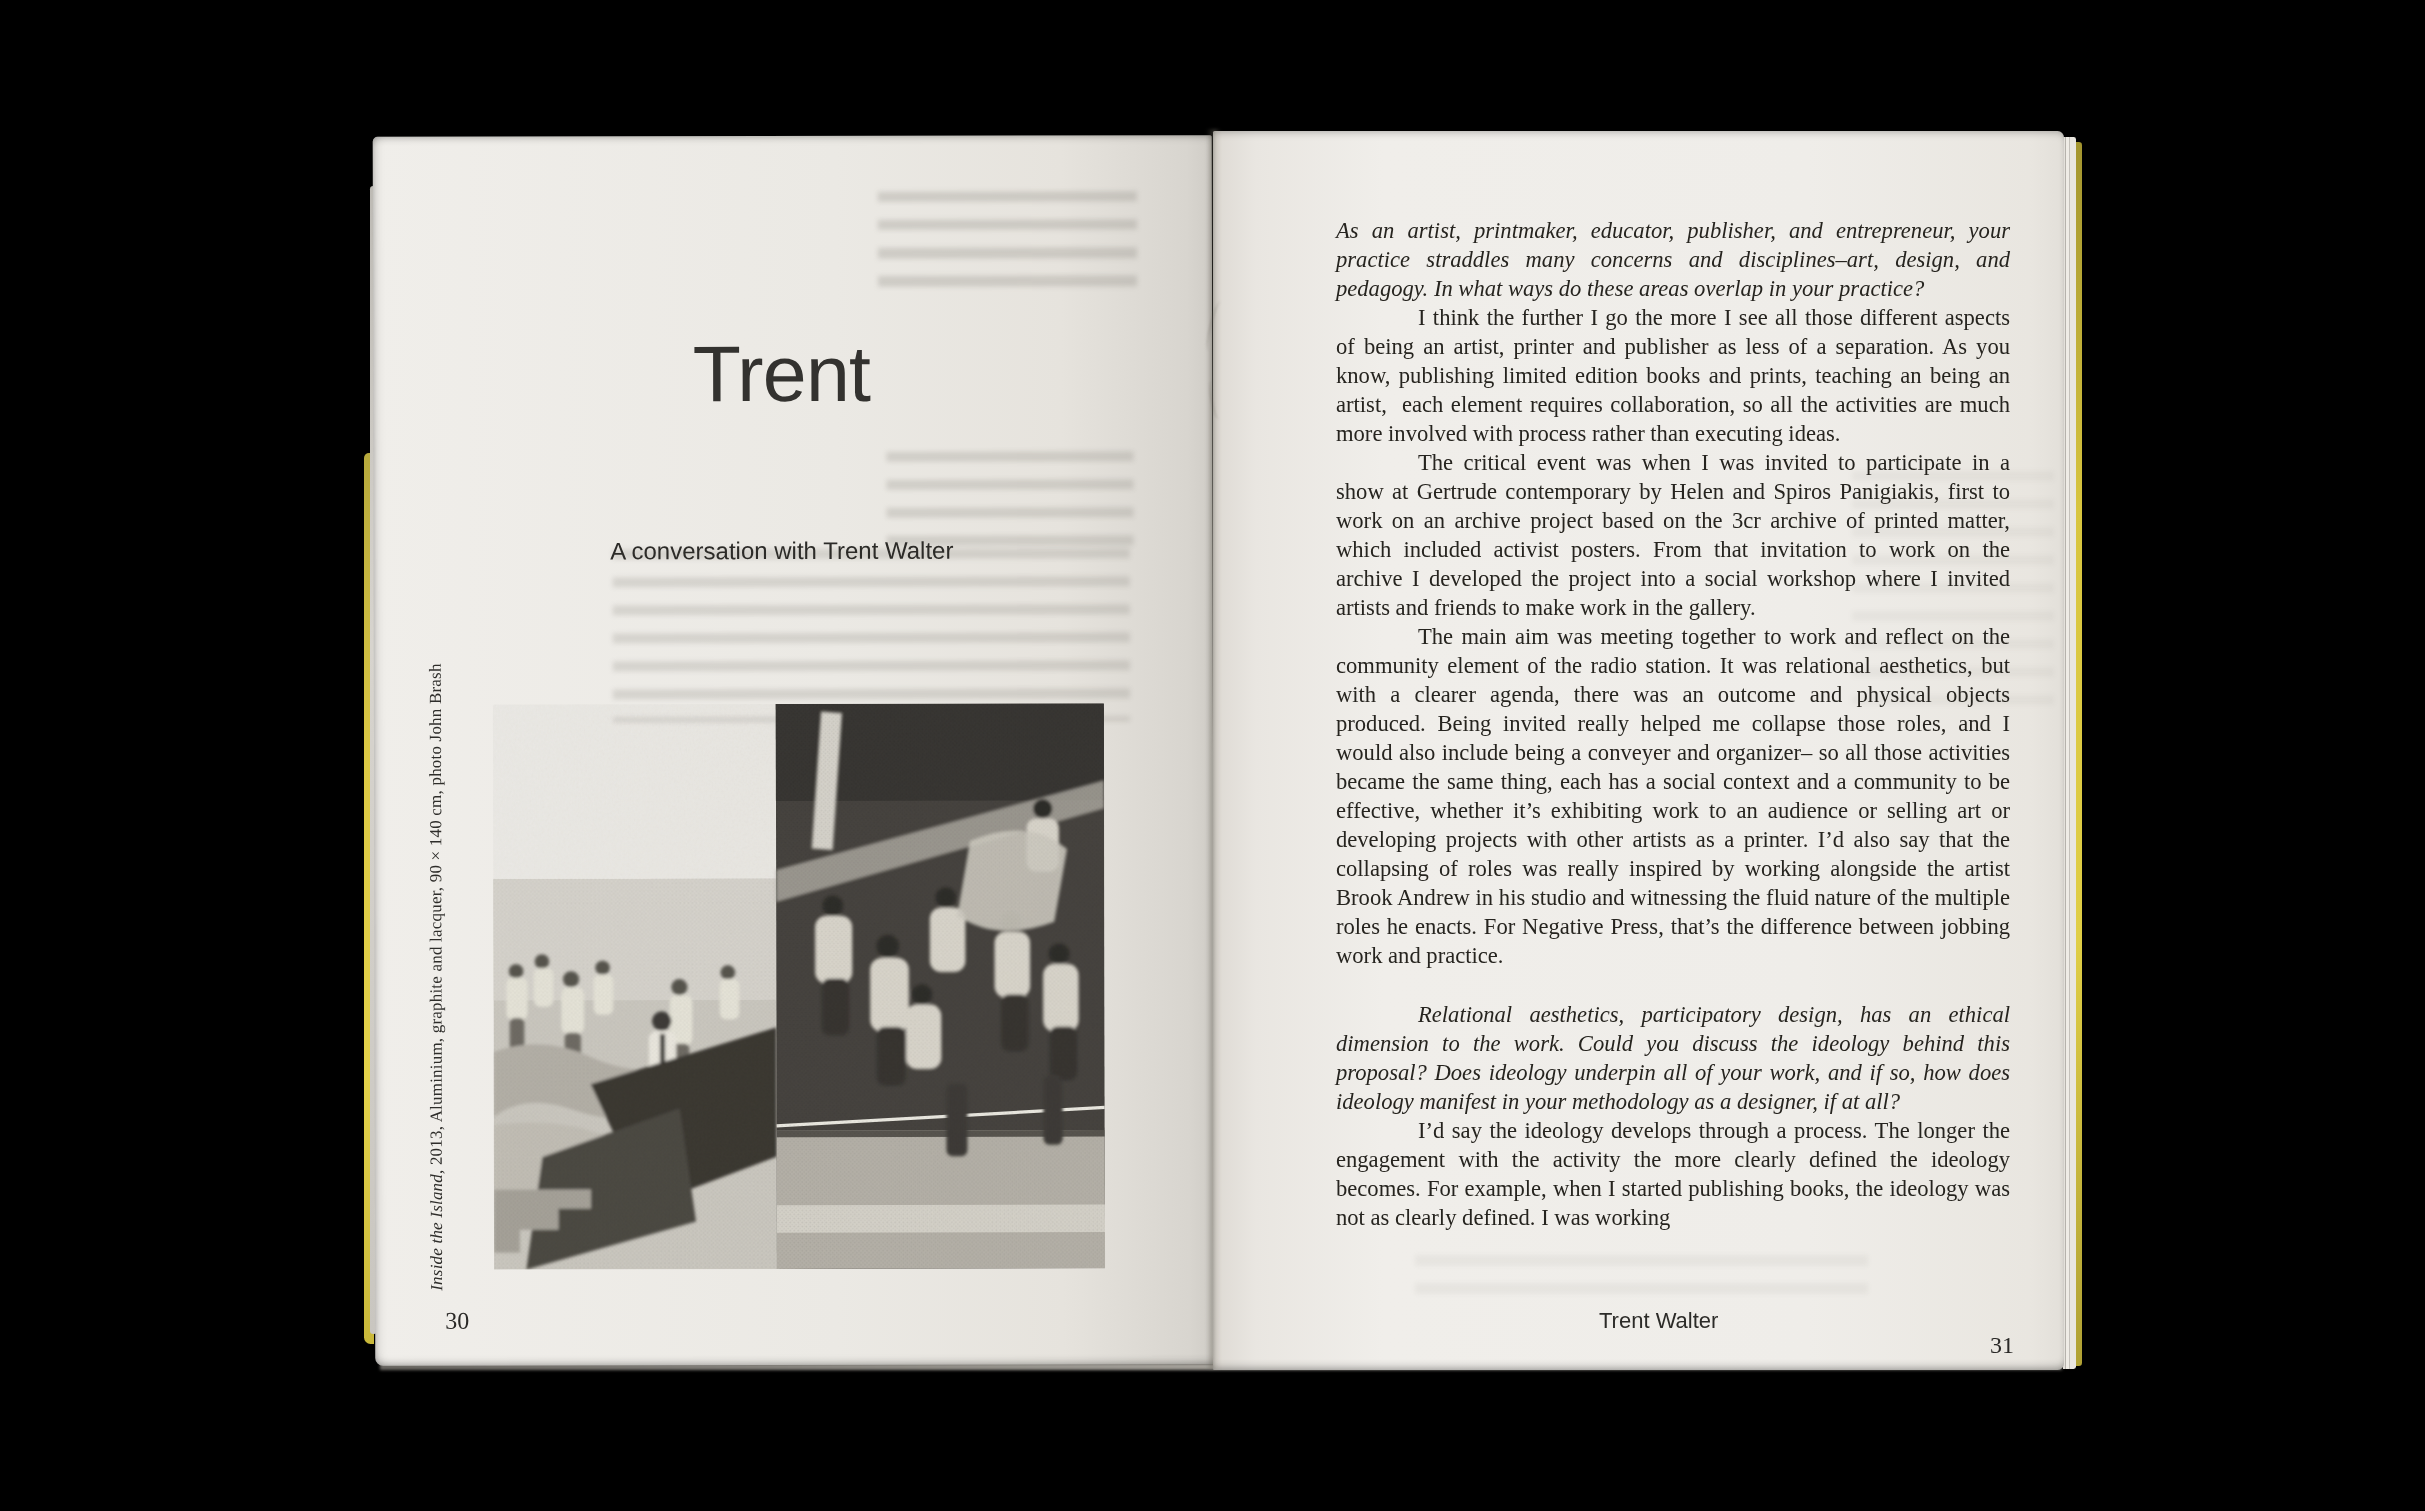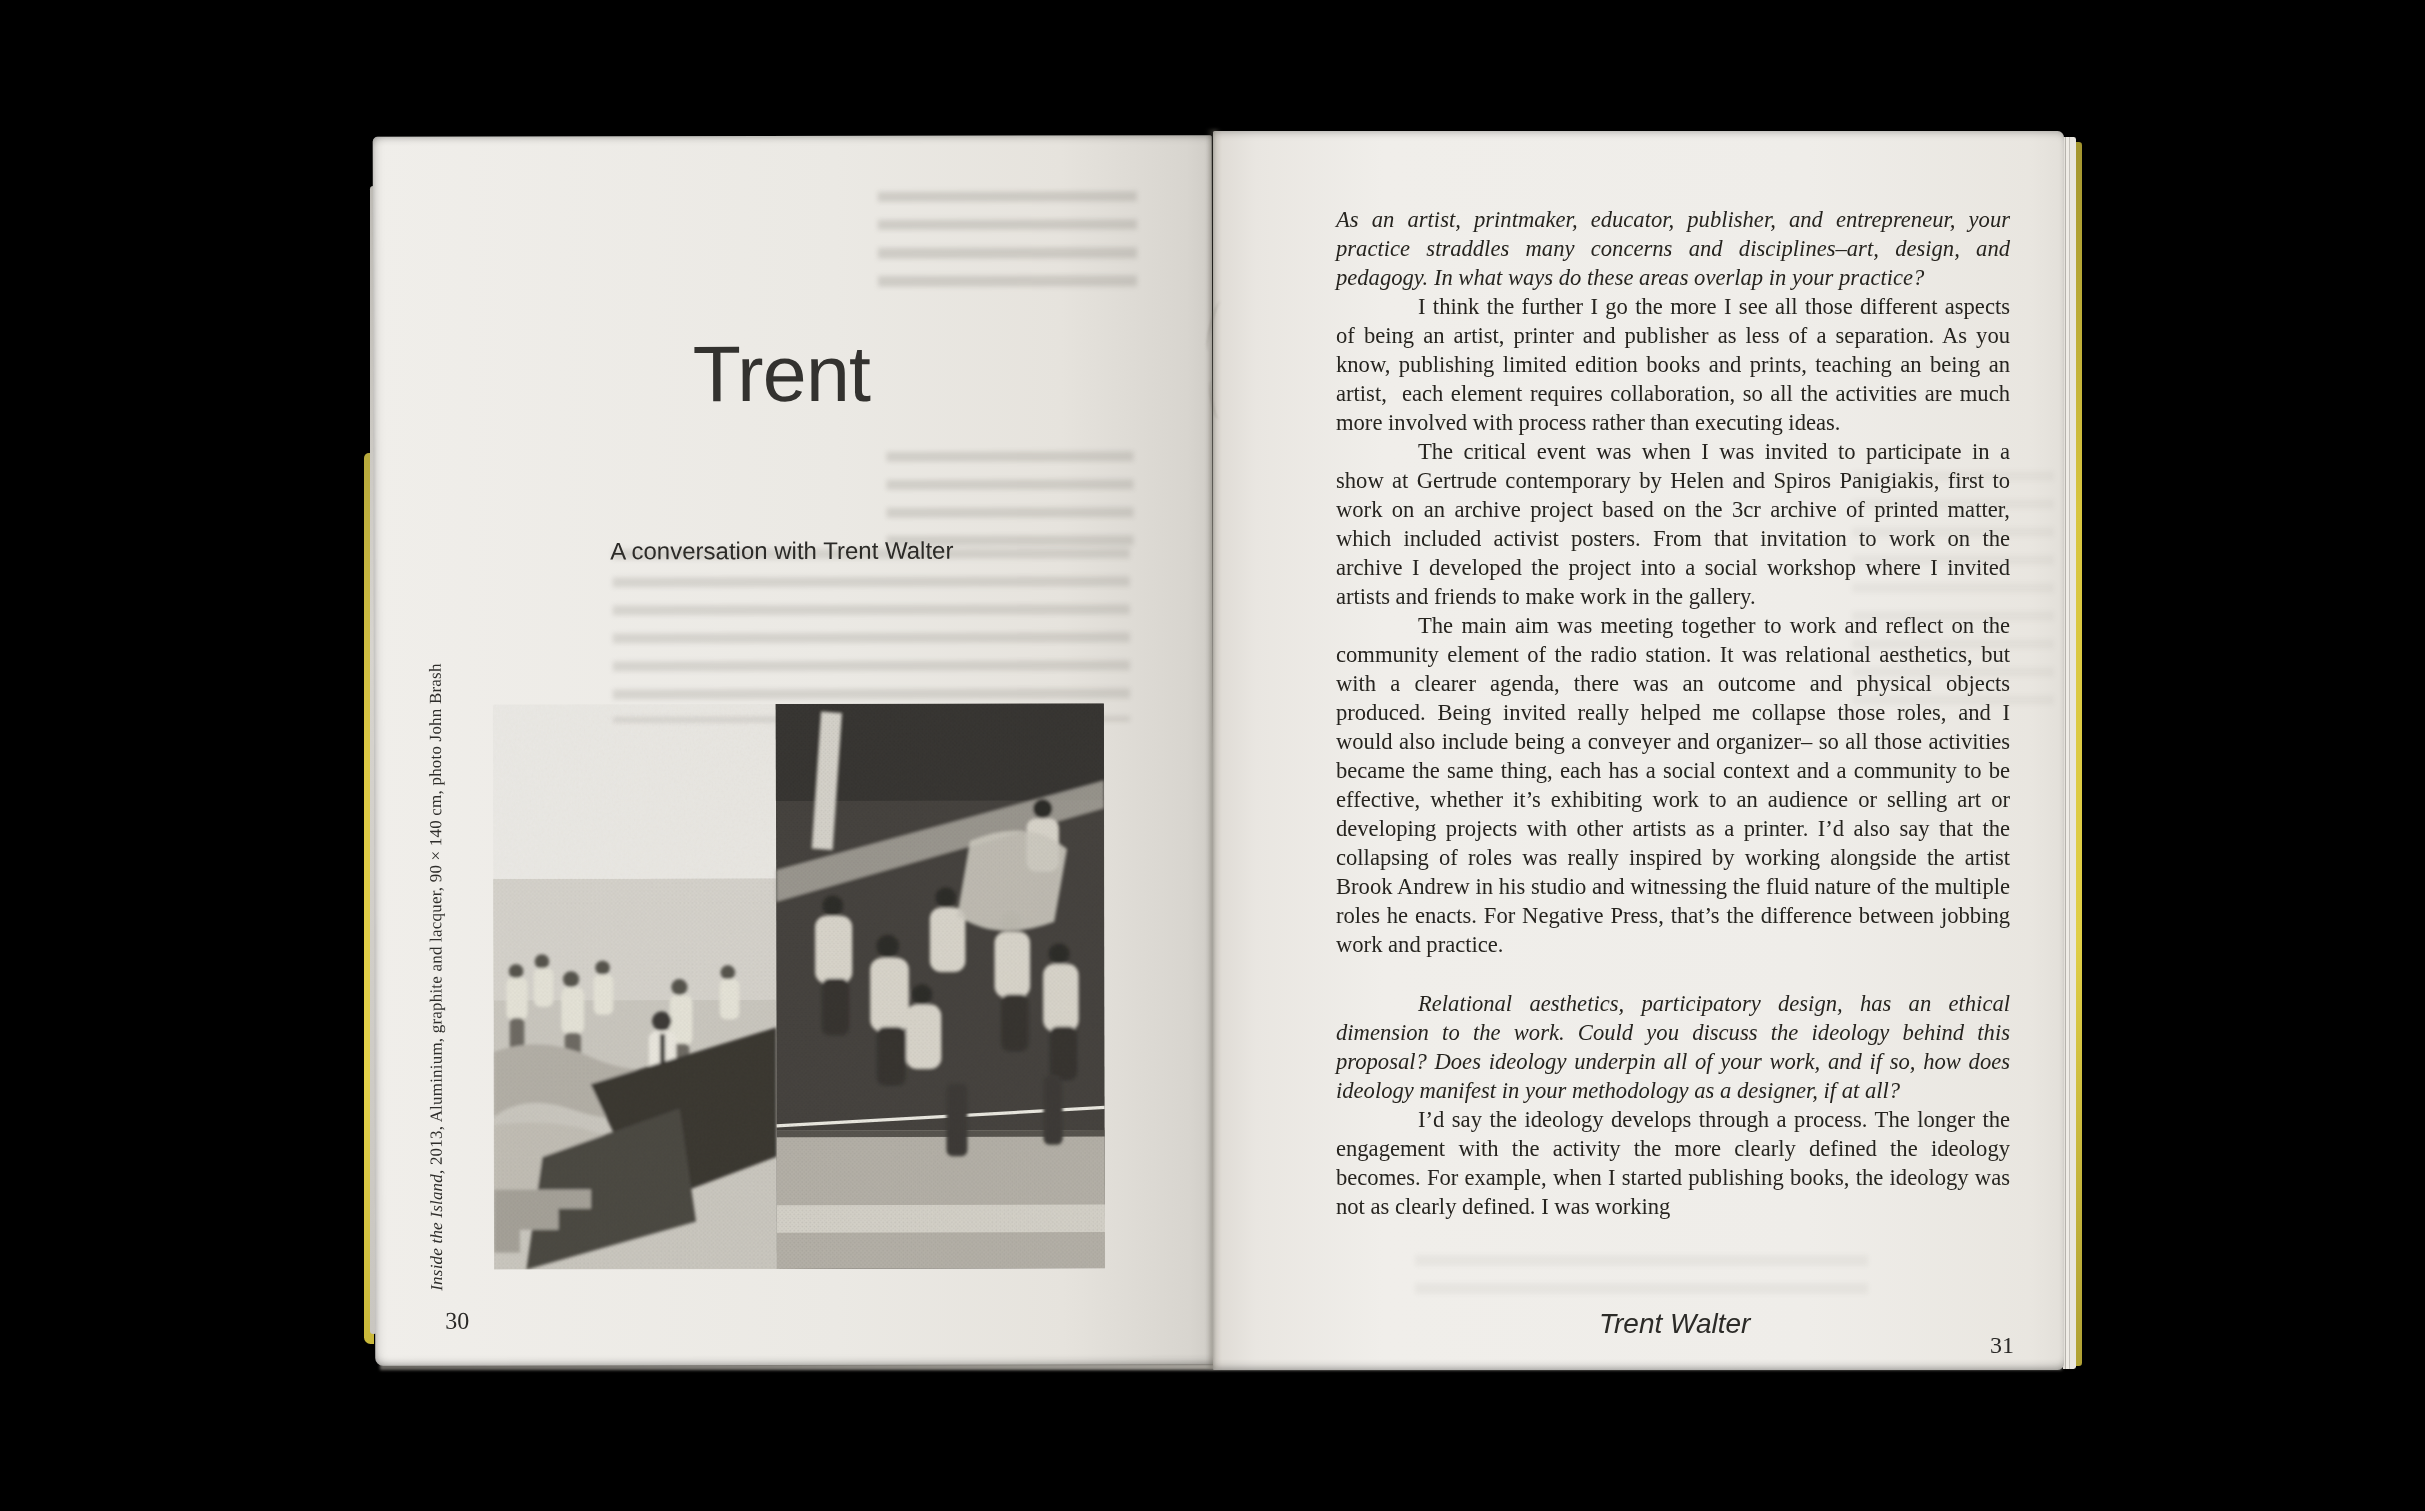--- a/index.html
+++ b/index.html
@@ -45,23 +45,23 @@
   .subtitle{position:absolute;left:0;top:401px;width:100%;text-align:center;
     font-family:"Liberation Sans",sans-serif;font-size:24px;color:#2c2b28;transform:translateX(-11.3px);}
   .photo{position:absolute;left:119px;top:568px;width:611px;height:565px;}
   .caption{position:absolute;left:52px;top:1154px;transform:rotate(-90deg);transform-origin:0 0;
     width:592px;font-size:17px;color:#2e2d2a;letter-spacing:0.2px;white-space:nowrap;}
   .caption .cap-italic{font-style:italic;}
   .pagenum{position:absolute;font-size:24px;color:#2a2927;}
   .pagenum-left{left:70px;top:1171px;}
   .pagenum-right{right:50px;top:1174px;margin-top:27px;}
   .footer-name{position:absolute;left:386px;top:1177px;font-family:"Liberation Sans",sans-serif;
-    font-size:28px;color:#2c2b28;font-style:italic;}
-  
-  .bodytext{position:absolute;left:123px;top:74px;width:674px;color:#26241f;}
+    font-size:22px;color:#2c2b28;}
+  
+  .bodytext{position:absolute;left:123px;top:85px;width:674px;color:#26241f;}
   .bodytext p{margin:0;font-size:22.6px;line-height:29px;text-align:justify;white-space:pre-wrap;}
   .bodytext p.question{font-style:italic;}
   .bodytext p.indent{text-indent:82px;}
   .bodytext p.gap{margin-top:30px;}
 </style>
 </head>
 <body>
 
 <div class="stage">
 

